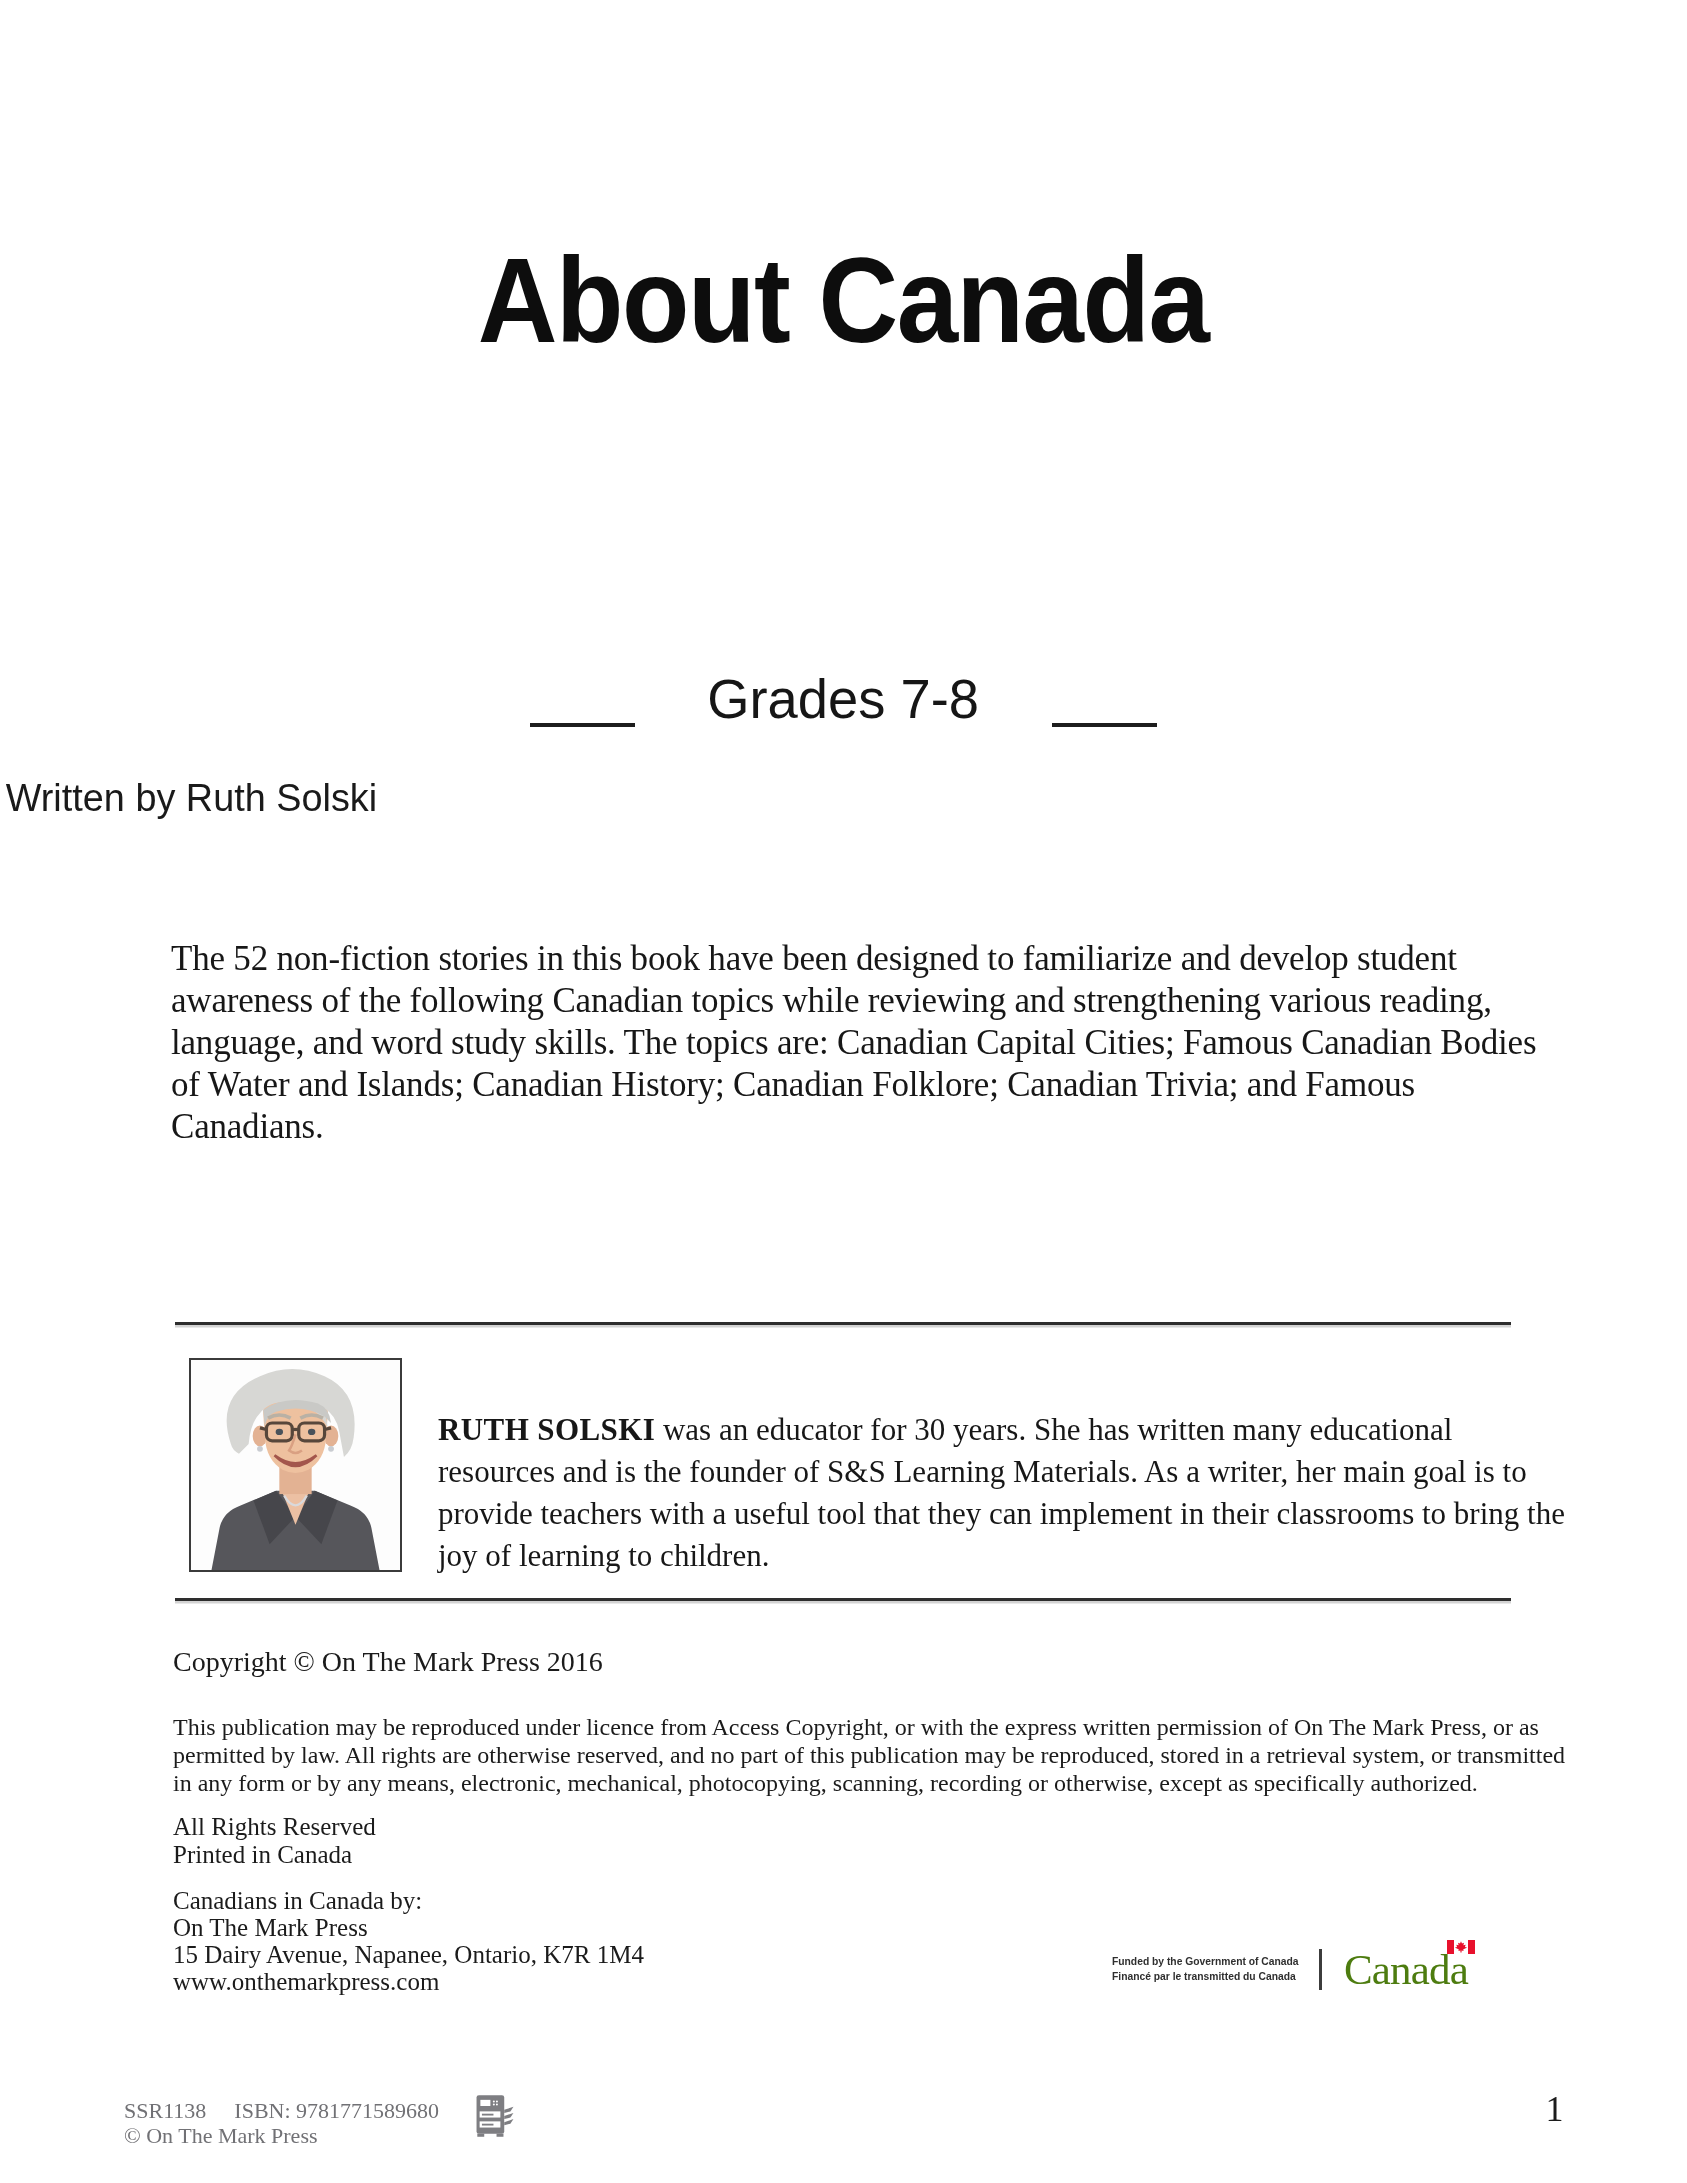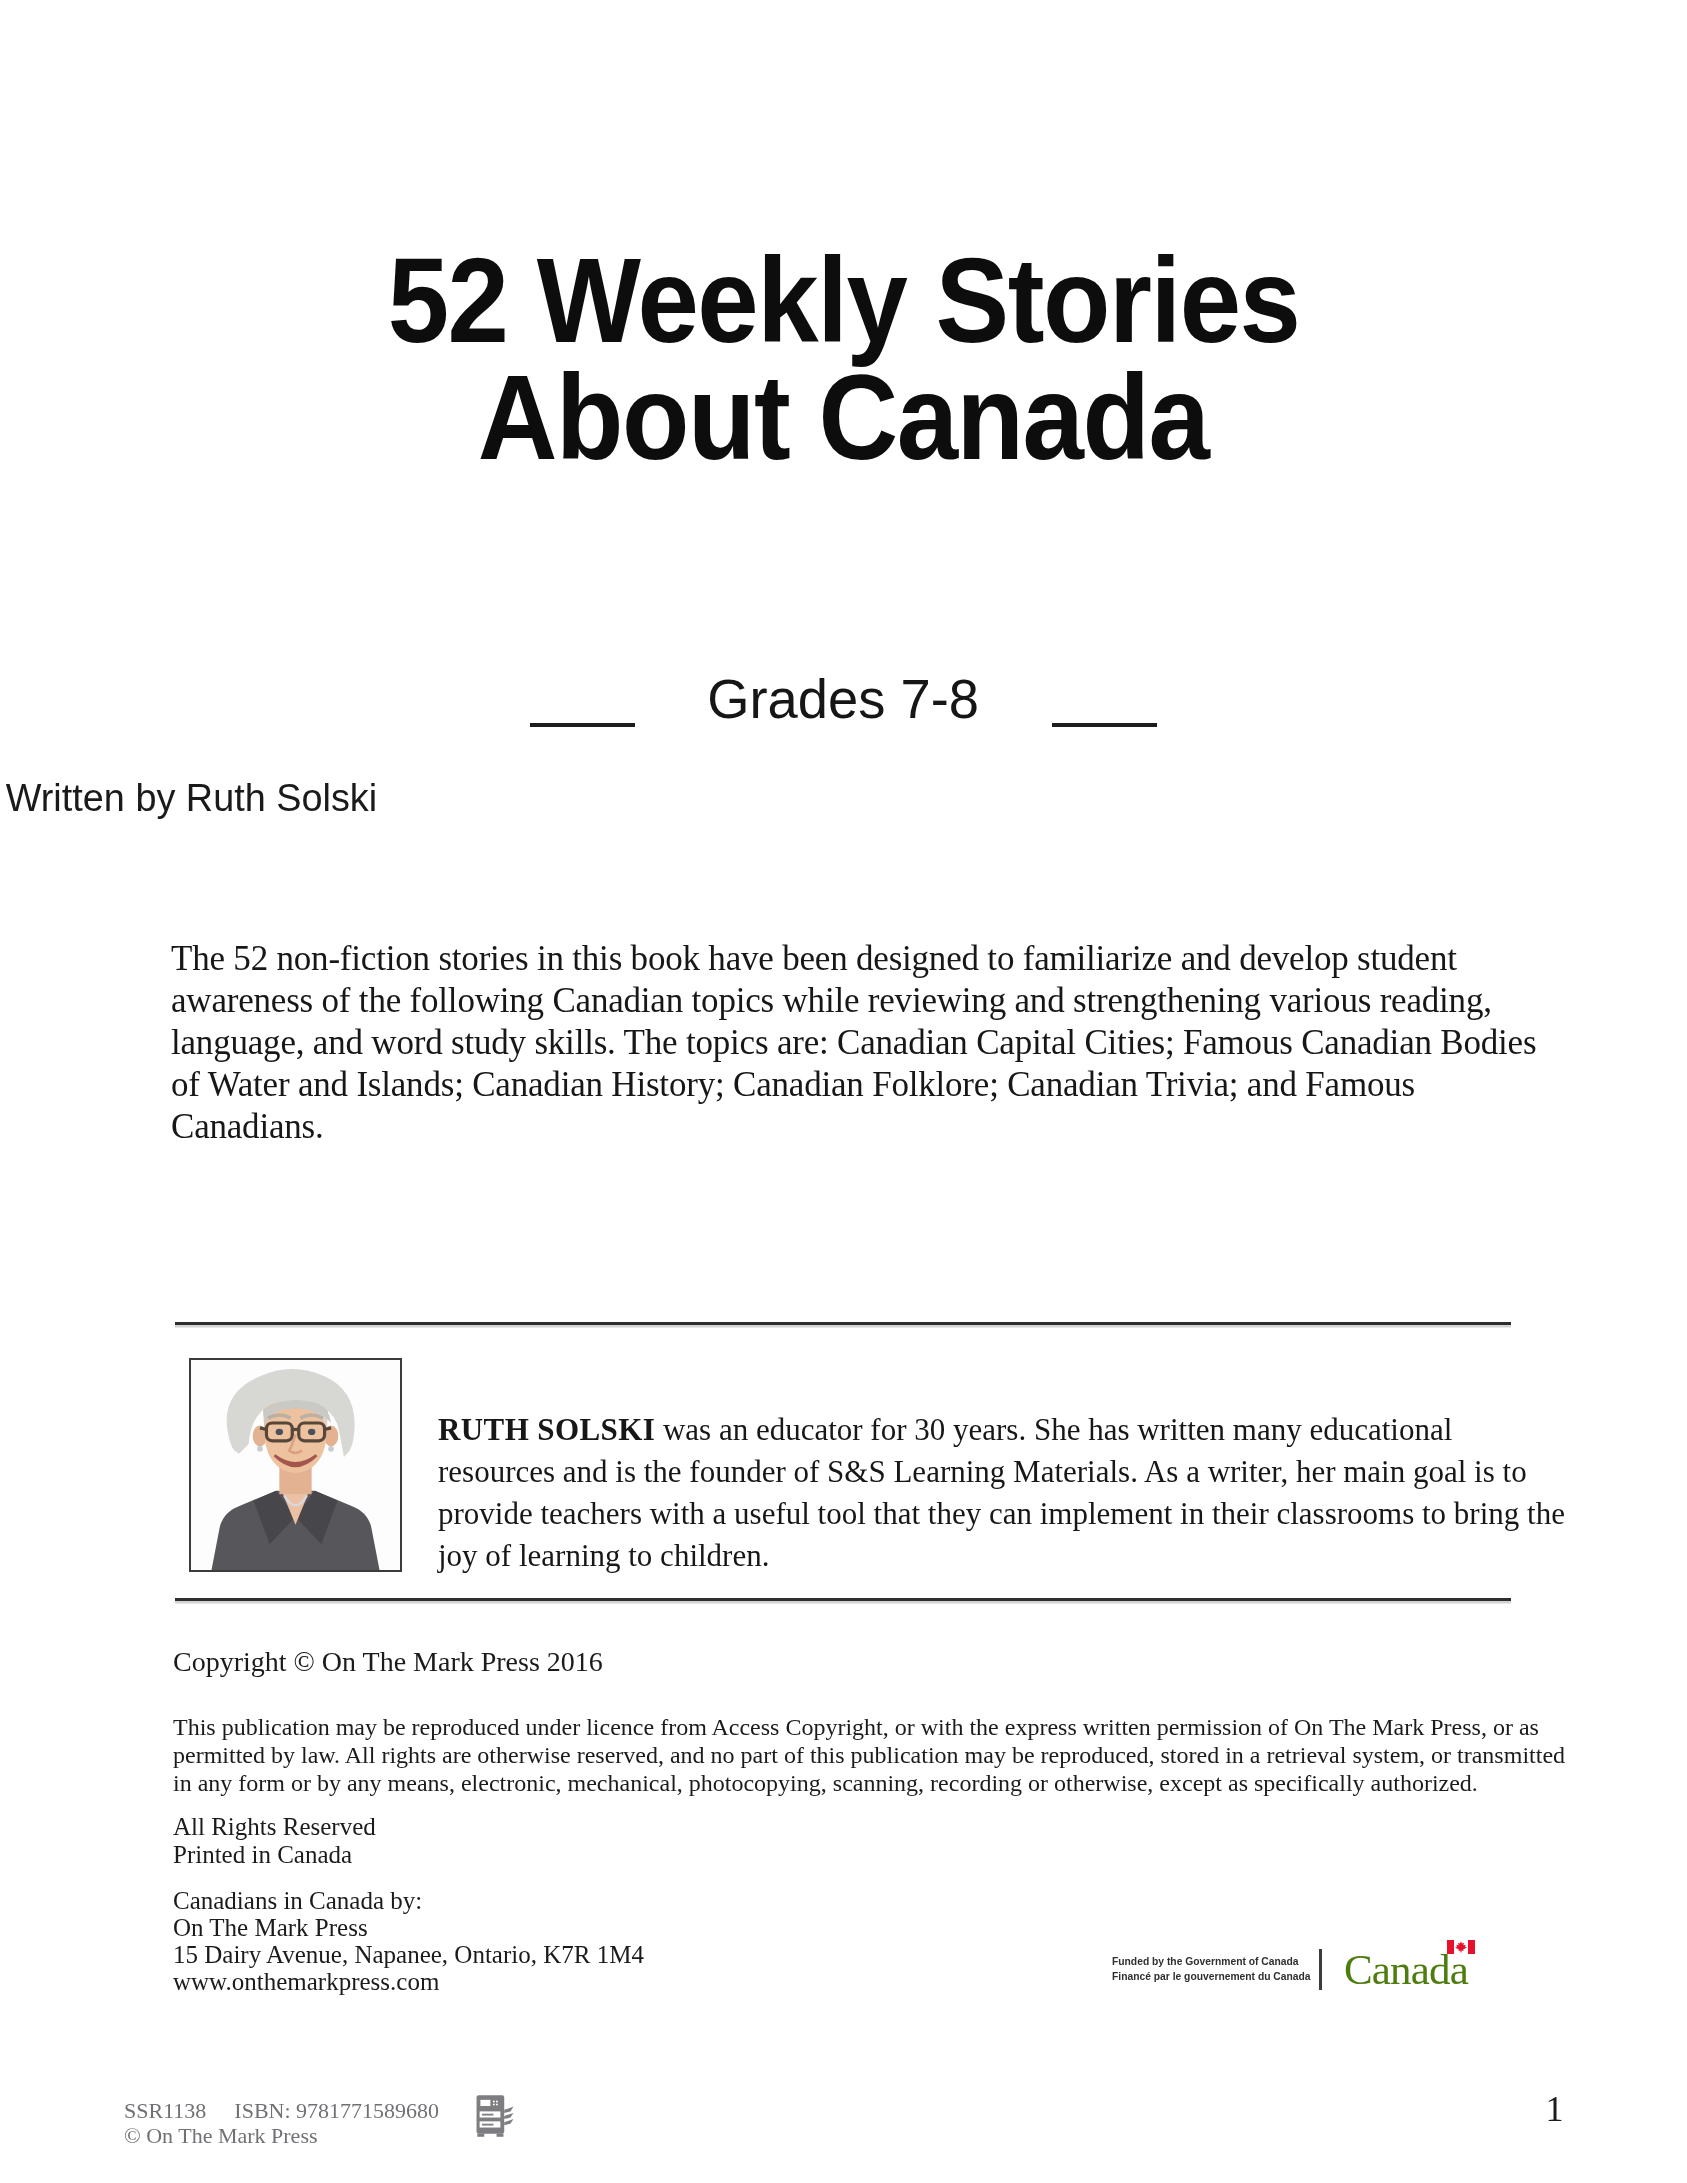--- a/index.html
+++ b/index.html
@@ -116,21 +116,20 @@
     position:absolute;left:1534px;top:2091px;width:41px;text-align:center;
     font-size:36px;line-height:1;color:#1c1c1c;
   }
 </style>
 </head>
 <body>
 
 <div class="page">
 
   <div class="title">
-    <div><span class="title-line">52 Weekly Stories</span></div>
     <div><span class="title-line">About Canada</span></div>
   </div>
 
   <div class="grade-row">
     <div class="grade-line"></div>
     <div class="grade-text">Grades 7-8</div>
     <div class="grade-line"></div>
   </div>
 
   <div class="byline">
@@ -200,21 +199,21 @@
   <div class="publisher">
     <div>Canadians in Canada by:</div>
     <div>On The Mark Press</div>
     <div>15 Dairy Avenue, Napanee, Ontario, K7R 1M4</div>
     <div>www.onthemarkpress.com</div>
   </div>
 
   <div class="gov-logo">
     <div class="funded-text">
       <div>Funded by the Government of Canada</div>
-      <div>Financé par le gouvernement du Canada</div>
+      <div>Financé par le transmitted du Canada</div>
     </div>
     <div class="gov-bar"></div>
     <div class="wordmark">
       <span>Canada</span>
       <svg class="wordmark-flag" viewBox="0 0 34 17" aria-hidden="true">
         <rect width="34" height="17" fill="#ffffff"></rect>
         <rect width="8.5" height="17" fill="#e8112d"></rect>
         <rect x="25.5" width="8.5" height="17" fill="#e8112d"></rect>
         <path fill="#e8112d" d="M17 1.5 L18.2 4.4 L20.6 3.3 L19.9 6.4 L22.7 5.8 L21.8 8.6 L24.4 9.0 L19.6 11.5 L20.2 13.3 L17.7 12.8 L17.7 15.2 L16.3 15.2 L16.3 12.8 L13.8 13.3 L14.4 11.5 L9.6 9.0 L12.2 8.6 L11.3 5.8 L14.1 6.4 L13.4 3.3 L15.8 4.4 Z"></path>
       </svg>

